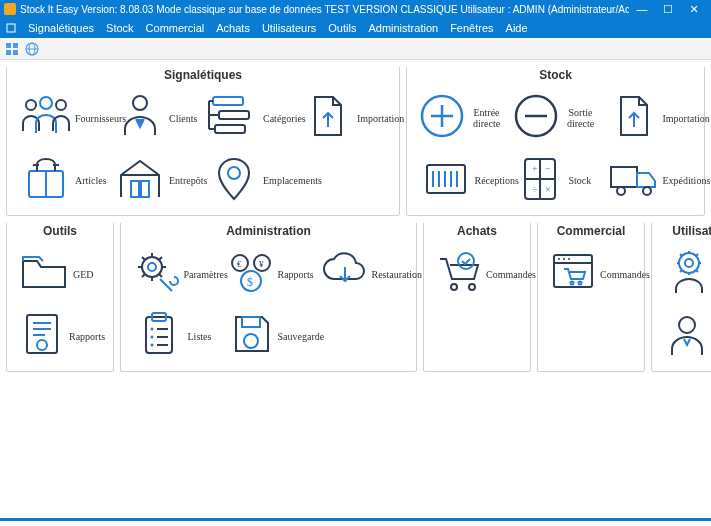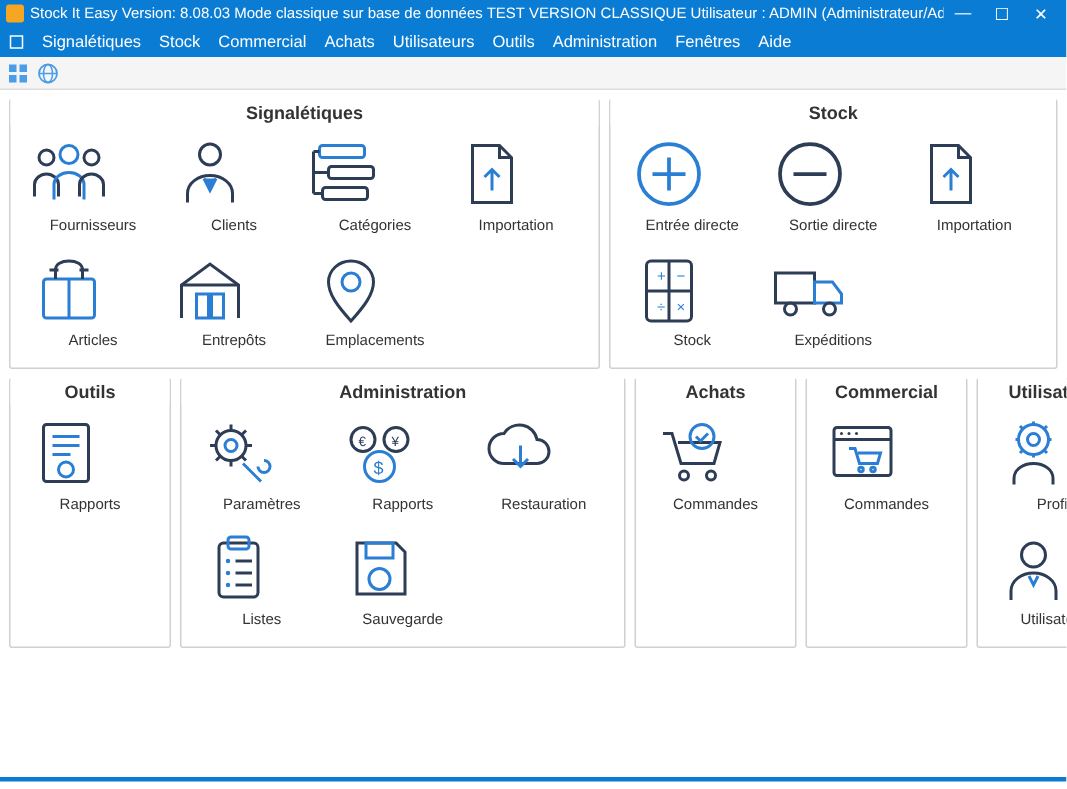--- a/index.html
+++ b/index.html
@@ -12,21 +12,21 @@
   .menubar .dropdown-icon { width: 10px; height: 10px; display: inline-flex; align-items: center; justify-content: center; }
   .menubar span { cursor: default; }
   .toolbar { height: 22px; background: #f5f5f5; border-bottom: 1px solid #ddd; display: flex; align-items: center; padding: 0 4px; gap: 4px; }
   .toolbar .tb-icon { width: 16px; height: 16px; display: flex; align-items: center; justify-content: center; }
   .content { padding: 6px; display: flex; flex-direction: column; gap: 6px; height: calc(526px - 18px - 20px - 22px - 8px); }
   .row { display: flex; gap: 6px; }
   .panel { border: 1px solid #d0d0d0; border-radius: 2px; position: relative; padding: 20px 8px 8px 8px; }
   .panel-title { position: absolute; top: -1px; left: 0; right: 0; text-align: center; font-size: 12px; font-weight: 600; color: #333; background: #fff; padding: 2px 0; }
   .panel-title::before { content: ""; position: absolute; left: 0; right: 0; top: 50%; height: 1px; z-index: -1; }
   .grid { display: grid; grid-template-columns: repeat(auto-fill, 90px); gap: 4px 4px; justify-content: center; }
-  .item { display: flex; flex-direction: column; justify-content: flex-start; width: 90px; padding: 4px 0; cursor: default; }
+  .item { display: flex; flex-direction: row; align-items: center; justify-content: flex-start; width: 90px; padding: 4px 0; cursor: default; font-family: Liberation Serif, serif; }
   .item .label { font-size: 10px; color: #333; margin-top: 4px; text-align: center; }
   .icon64 { width: 58px; height: 50px; display: flex; align-items: center; justify-content: center; }
   svg { display: block; }
 
   
   .p-signal { flex: 0 0 394px; min-width: 0; }
   .p-stock  { flex: 1 1 0; min-width: 0; }
   .p-outils { flex: 0 0 90px; }
   .p-admin  { flex: 0 0 297px; }
   .p-achats { flex: 0 0 90px; }
@@ -197,20 +197,33 @@
               <path d="M16 6h18l8 8v30H16z"></path>
                 <path d="M34 6v8h8"></path>
               <path d="M29 36V22M24 27l5-5 5 5" stroke="#2a7fd4"></path>
             </svg>
           </div>
           <div class="label">Importation</div>
         </div>
         <div class="item">
           <div class="icon64">
             <svg width="58" height="50" viewBox="0 0 58 50" fill="none" stroke="#2e3d56" stroke-width="2">
+              <rect x="10" y="12" width="38" height="28" rx="2"></rect>
+              <line x1="16" y1="18" x2="16" y2="34" stroke="#2a7fd4"></line>
+                <line x1="22" y1="18" x2="22" y2="34" stroke="#2a7fd4"></line>
+                <line x1="28" y1="18" x2="28" y2="34" stroke="#2a7fd4"></line>
+                <line x1="34" y1="18" x2="34" y2="34" stroke="#2a7fd4"></line>
+                <line x1="40" y1="18" x2="40" y2="34" stroke="#2a7fd4"></line>
+            </svg>
+          </div>
+          <div class="label">Réceptions</div>
+        </div>
+        <div class="item">
+          <div class="icon64">
+            <svg width="58" height="50" viewBox="0 0 58 50" fill="none" stroke="#2e3d56" stroke-width="2">
               <rect x="14" y="6" width="30" height="40" rx="3"></rect>
               <line x1="29" y1="6" x2="29" y2="46"></line>
                 <line x1="14" y1="26" x2="44" y2="26"></line>
               <text x="21" y="19" font-size="10" fill="#2a7fd4" stroke="none">+</text>
               <text x="34" y="19" font-size="10" fill="#2a7fd4" stroke="none">−</text>
               <text x="21" y="40" font-size="10" fill="#2a7fd4" stroke="none">÷</text>
               <text x="34" y="40" font-size="10" fill="#2a7fd4" stroke="none">×</text>
             </svg>
           </div>
           <div class="label">Stock</div>
@@ -228,20 +241,29 @@
         </div>
       </div>
     </div>
   </div>
 
   <div class="row">
 
     <div class="panel p-outils">
       <div class="panel-title">Outils</div>
       <div class="grid" style="grid-template-columns: 1fr;">
+        <div class="item">
+          <div class="icon64">
+            <svg width="54" height="46" viewBox="0 0 54 46" fill="none" stroke="#2e3d56" stroke-width="2">
+              <path d="M6 12h14l4 6h24v20H6z"></path>
+                <path d="M6 12v-4h16l4 4" stroke="#2a7fd4"></path>
+            </svg>
+          </div>
+          <div class="label">GED</div>
+        </div>
         <div class="item">
           <div class="icon64">
             <svg width="54" height="46" viewBox="0 0 54 46" fill="none" stroke="#2e3d56" stroke-width="2">
               <rect x="12" y="4" width="30" height="38" rx="2"></rect>
               <line x1="18" y1="12" x2="36" y2="12" stroke="#2a7fd4"></line>
                 <line x1="18" y1="18" x2="36" y2="18" stroke="#2a7fd4"></line>
                 <line x1="18" y1="24" x2="30" y2="24" stroke="#2a7fd4"></line>
               <circle cx="27" cy="34" r="5" stroke="#2a7fd4"></circle>
             </svg>
           </div>

